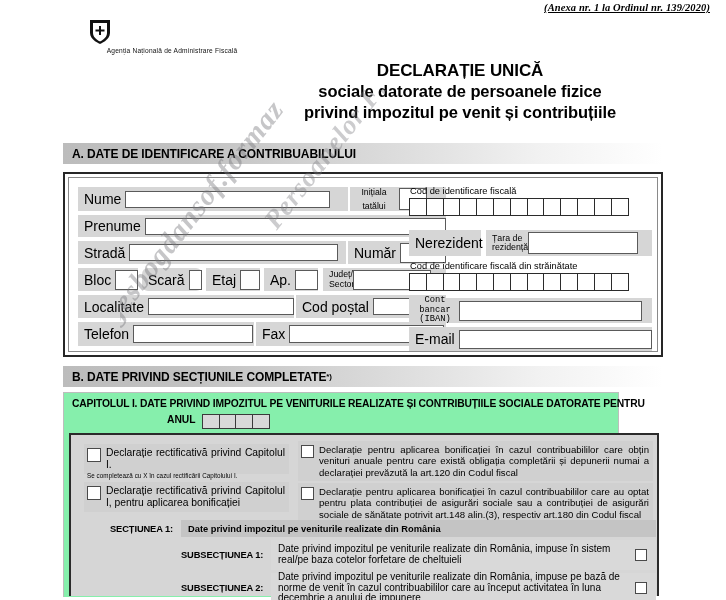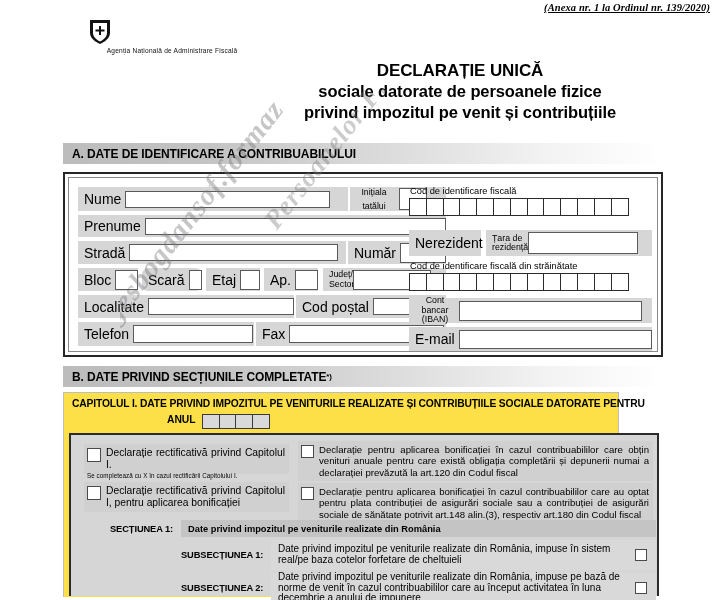--- a/index.html
+++ b/index.html
@@ -138,21 +138,21 @@
   .digits.yr .cell { width:18px; height:15px; border:1.2px solid #3a3a3a; background:#d9d9d9;}
   .grid-label {
     position:absolute;
     font-size:9.3px;
   }
 
   
   .box-b {
     position:absolute;
     left:63px; top:392px; width:556px; height:205px;
-    background:#fde047;
+    background:#86efac;
     border:1px solid #bdbdbd;
     border-bottom:none;
   }
   .cap-line {
     position:absolute;
     left:8px; top:5px;
     width:580px;
     font-weight:bold;
     font-size:10.3px;
     line-height:12.5px;
@@ -380,21 +380,21 @@
         <span class="cell"></span>
         <span class="cell"></span>
         <span class="cell"></span>
         <span class="cell"></span>
         <span class="cell"></span>
         <span class="cell"></span>
         <span class="cell"></span>
       </div>
 
     <div class="fg" style="left:344px; top:124px; width:243px; height:25px;">
-      <span class="lbl" style="white-space:normal; width:50px; line-height:9.5px; font-size:8.8px; text-align:center;">Cont bancar (IBAN)</span>
+      <span class="lbl" style="white-space:normal; width:50px; line-height:9.5px; font-size:8.8px; text-align:center;font-family:Liberation Mono, monospace;">Cont bancar (IBAN)</span>
       <span class="fld" style="width:183px; height:20px;"></span>
     </div>
 
     <div class="fg" style="left:344px; top:153px; width:243px; height:24px;">
       <span class="lbl">E-mail</span>
       <span class="fld" style="width:200px; height:19px;"></span>
     </div>
   </div>
 
   <div class="sec-bar" style="left:63px; top:366px; width:600px;">

